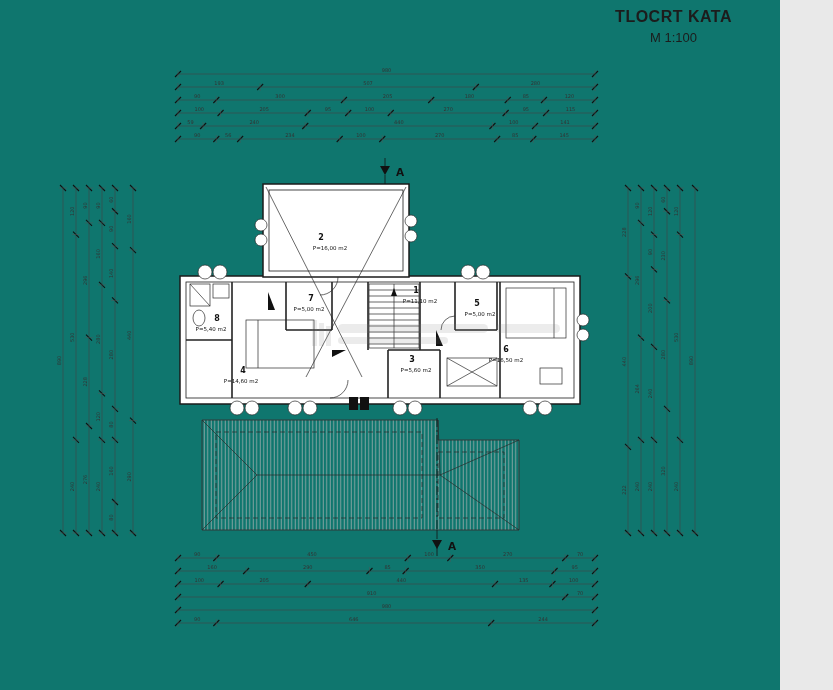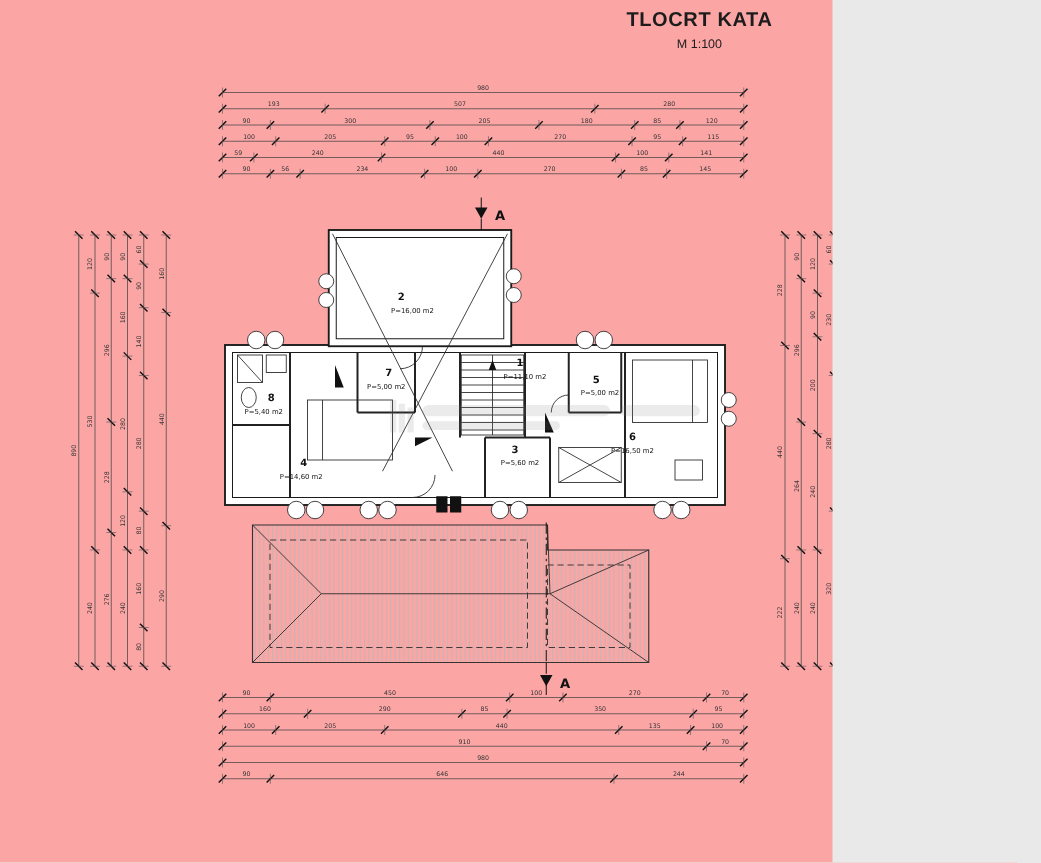--- a/index.html
+++ b/index.html
@@ -1,36 +1,36 @@
 <!DOCTYPE html>
 <html><head>
 <meta charset="utf-8">
 <style>
   html,body{margin:0;padding:0;background:#e9e9e9;}
   .page{
     position:relative;
-    width:666px;height:690px;
-    background:#fca5a5;
+    width:780px;height:690px;
+    background:#0f766e;
     overflow:hidden;
     font-family:"Liberation Sans",sans-serif;
   }
   .title-block{
     position:absolute;
     top:8px; right:48px;
     text-align:center;
     color:#1c1c1c;
   }
   .title-main{
     font-size:16px;
     font-weight:bold;
     letter-spacing:0.5px;
     font-family:"Liberation Sans",sans-serif;
   }
   .title-scale{
-    font-size:10px;
+    font-size:13px;
     margin-top:4px;
     font-family:"Liberation Sans",sans-serif;
   }
   svg{position:absolute;left:0;top:0;}
   
   .wall{stroke:#1b1b1b;stroke-width:1.5;fill:#ffffff;}
   .wall2{stroke:#1b1b1b;stroke-width:0.8;fill:none;}
   .wallin{stroke:#222;stroke-width:1.6;}
   .thin{stroke:#2a2a2a;stroke-width:0.7;fill:none;}
   .dash{stroke-dasharray:5 3;}

